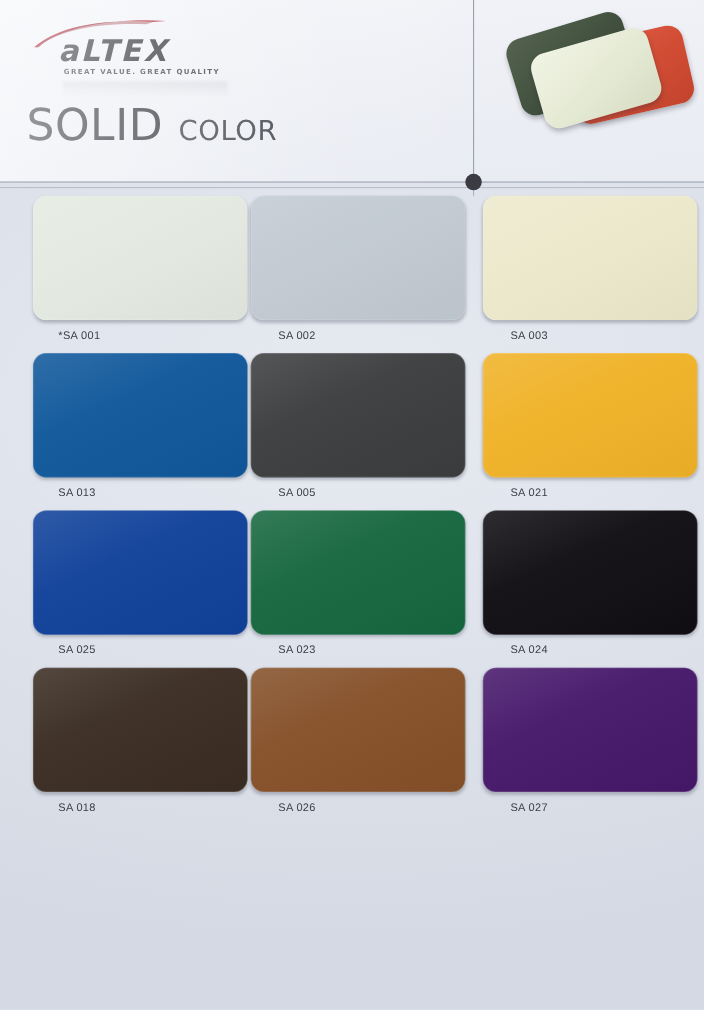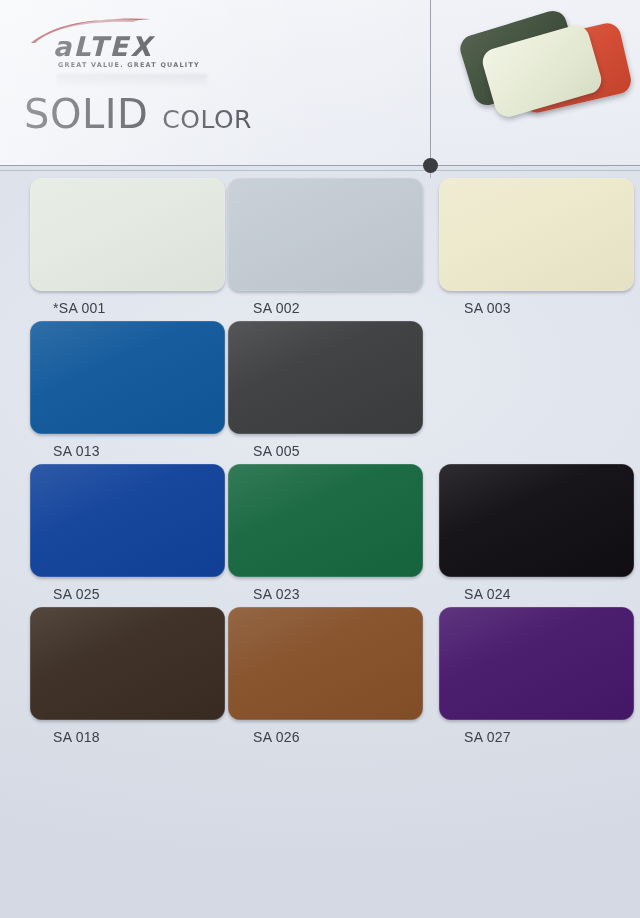--- a/index.html
+++ b/index.html
@@ -195,21 +195,21 @@
     content: "";
     position: absolute;
     left: 0; top: 0;
     width: 100%; height: 100%;
     background: linear-gradient(155deg, rgba(255,255,255,0.13) 0%, rgba(255,255,255,0.03) 38%, rgba(0,0,0,0.035) 100%);
     pointer-events: none;
   }
   .swatch-label {
     margin-top: 9px;
     font-family: "Liberation Sans", sans-serif;
-    font-size: 14px;
+    font-size: 10px;
     color: #3c4049;
     letter-spacing: 0.3px;
     padding-left: 23px;
   }
   .col-0 { left: 30px; }
   .col-1 { left: 228px; }
   .col-2 { left: 427px; margin-left: 12px; }
   .col-0 .swatch-label { padding-left: 23px; }
   .col-1 .swatch-label { padding-left: 25px; }
   .col-2 .swatch-label { padding-left: 25px; }
@@ -272,20 +272,24 @@
 
     <div class="swatch-row">
       <div class="swatch-cell col-0">
         <div class="swatch-chip" style="background-color: rgb(16, 88, 155);"></div>
         <div class="swatch-label">SA 013</div>
       </div>
       <div class="swatch-cell col-1">
         <div class="swatch-chip" style="background-color: rgb(59, 61, 62);"></div>
         <div class="swatch-label">SA 005</div>
       </div>
+      <div class="swatch-cell col-2">
+        <div class="swatch-chip" style="background-color: rgb(240, 178, 39);"></div>
+        <div class="swatch-label">SA 021</div>
+      </div>
     </div>
 
     <div class="swatch-row">
       <div class="swatch-cell col-0">
         <div class="swatch-chip" style="background-color: rgb(16, 65, 154);"></div>
         <div class="swatch-label">SA 025</div>
       </div>
       <div class="swatch-cell col-1">
         <div class="swatch-chip" style="background-color: rgb(22, 103, 63);"></div>
         <div class="swatch-label">SA 023</div>

